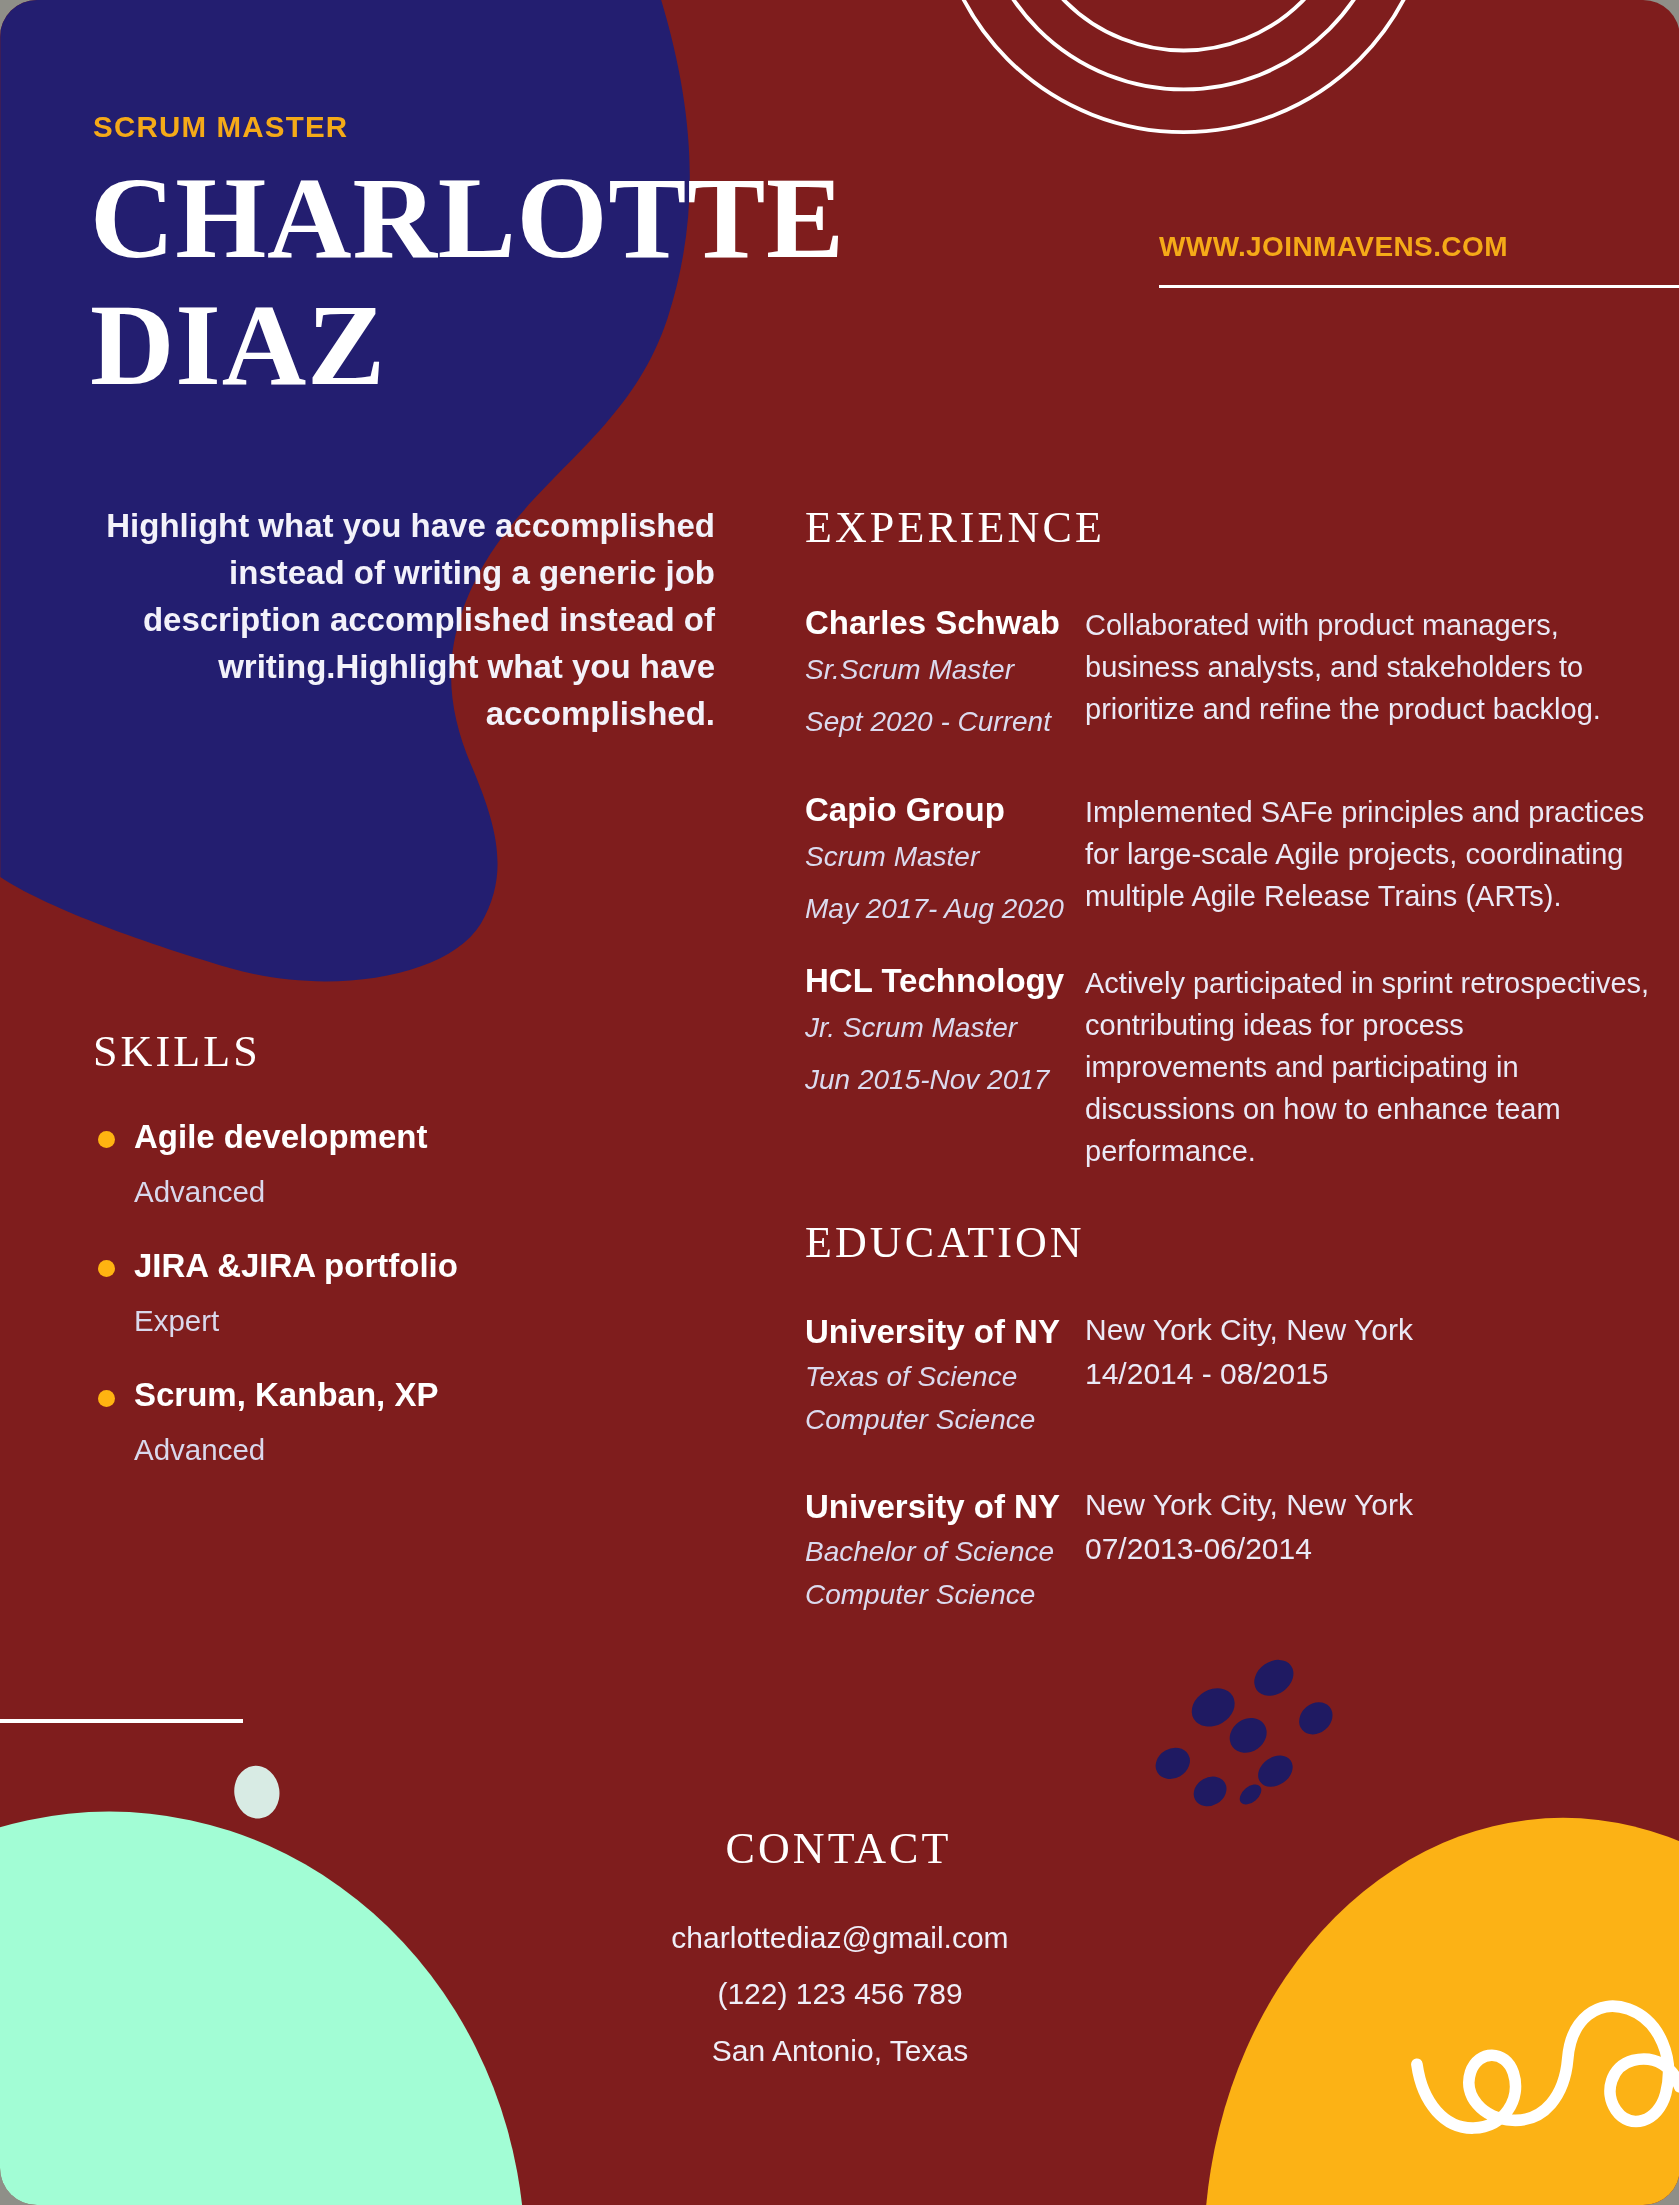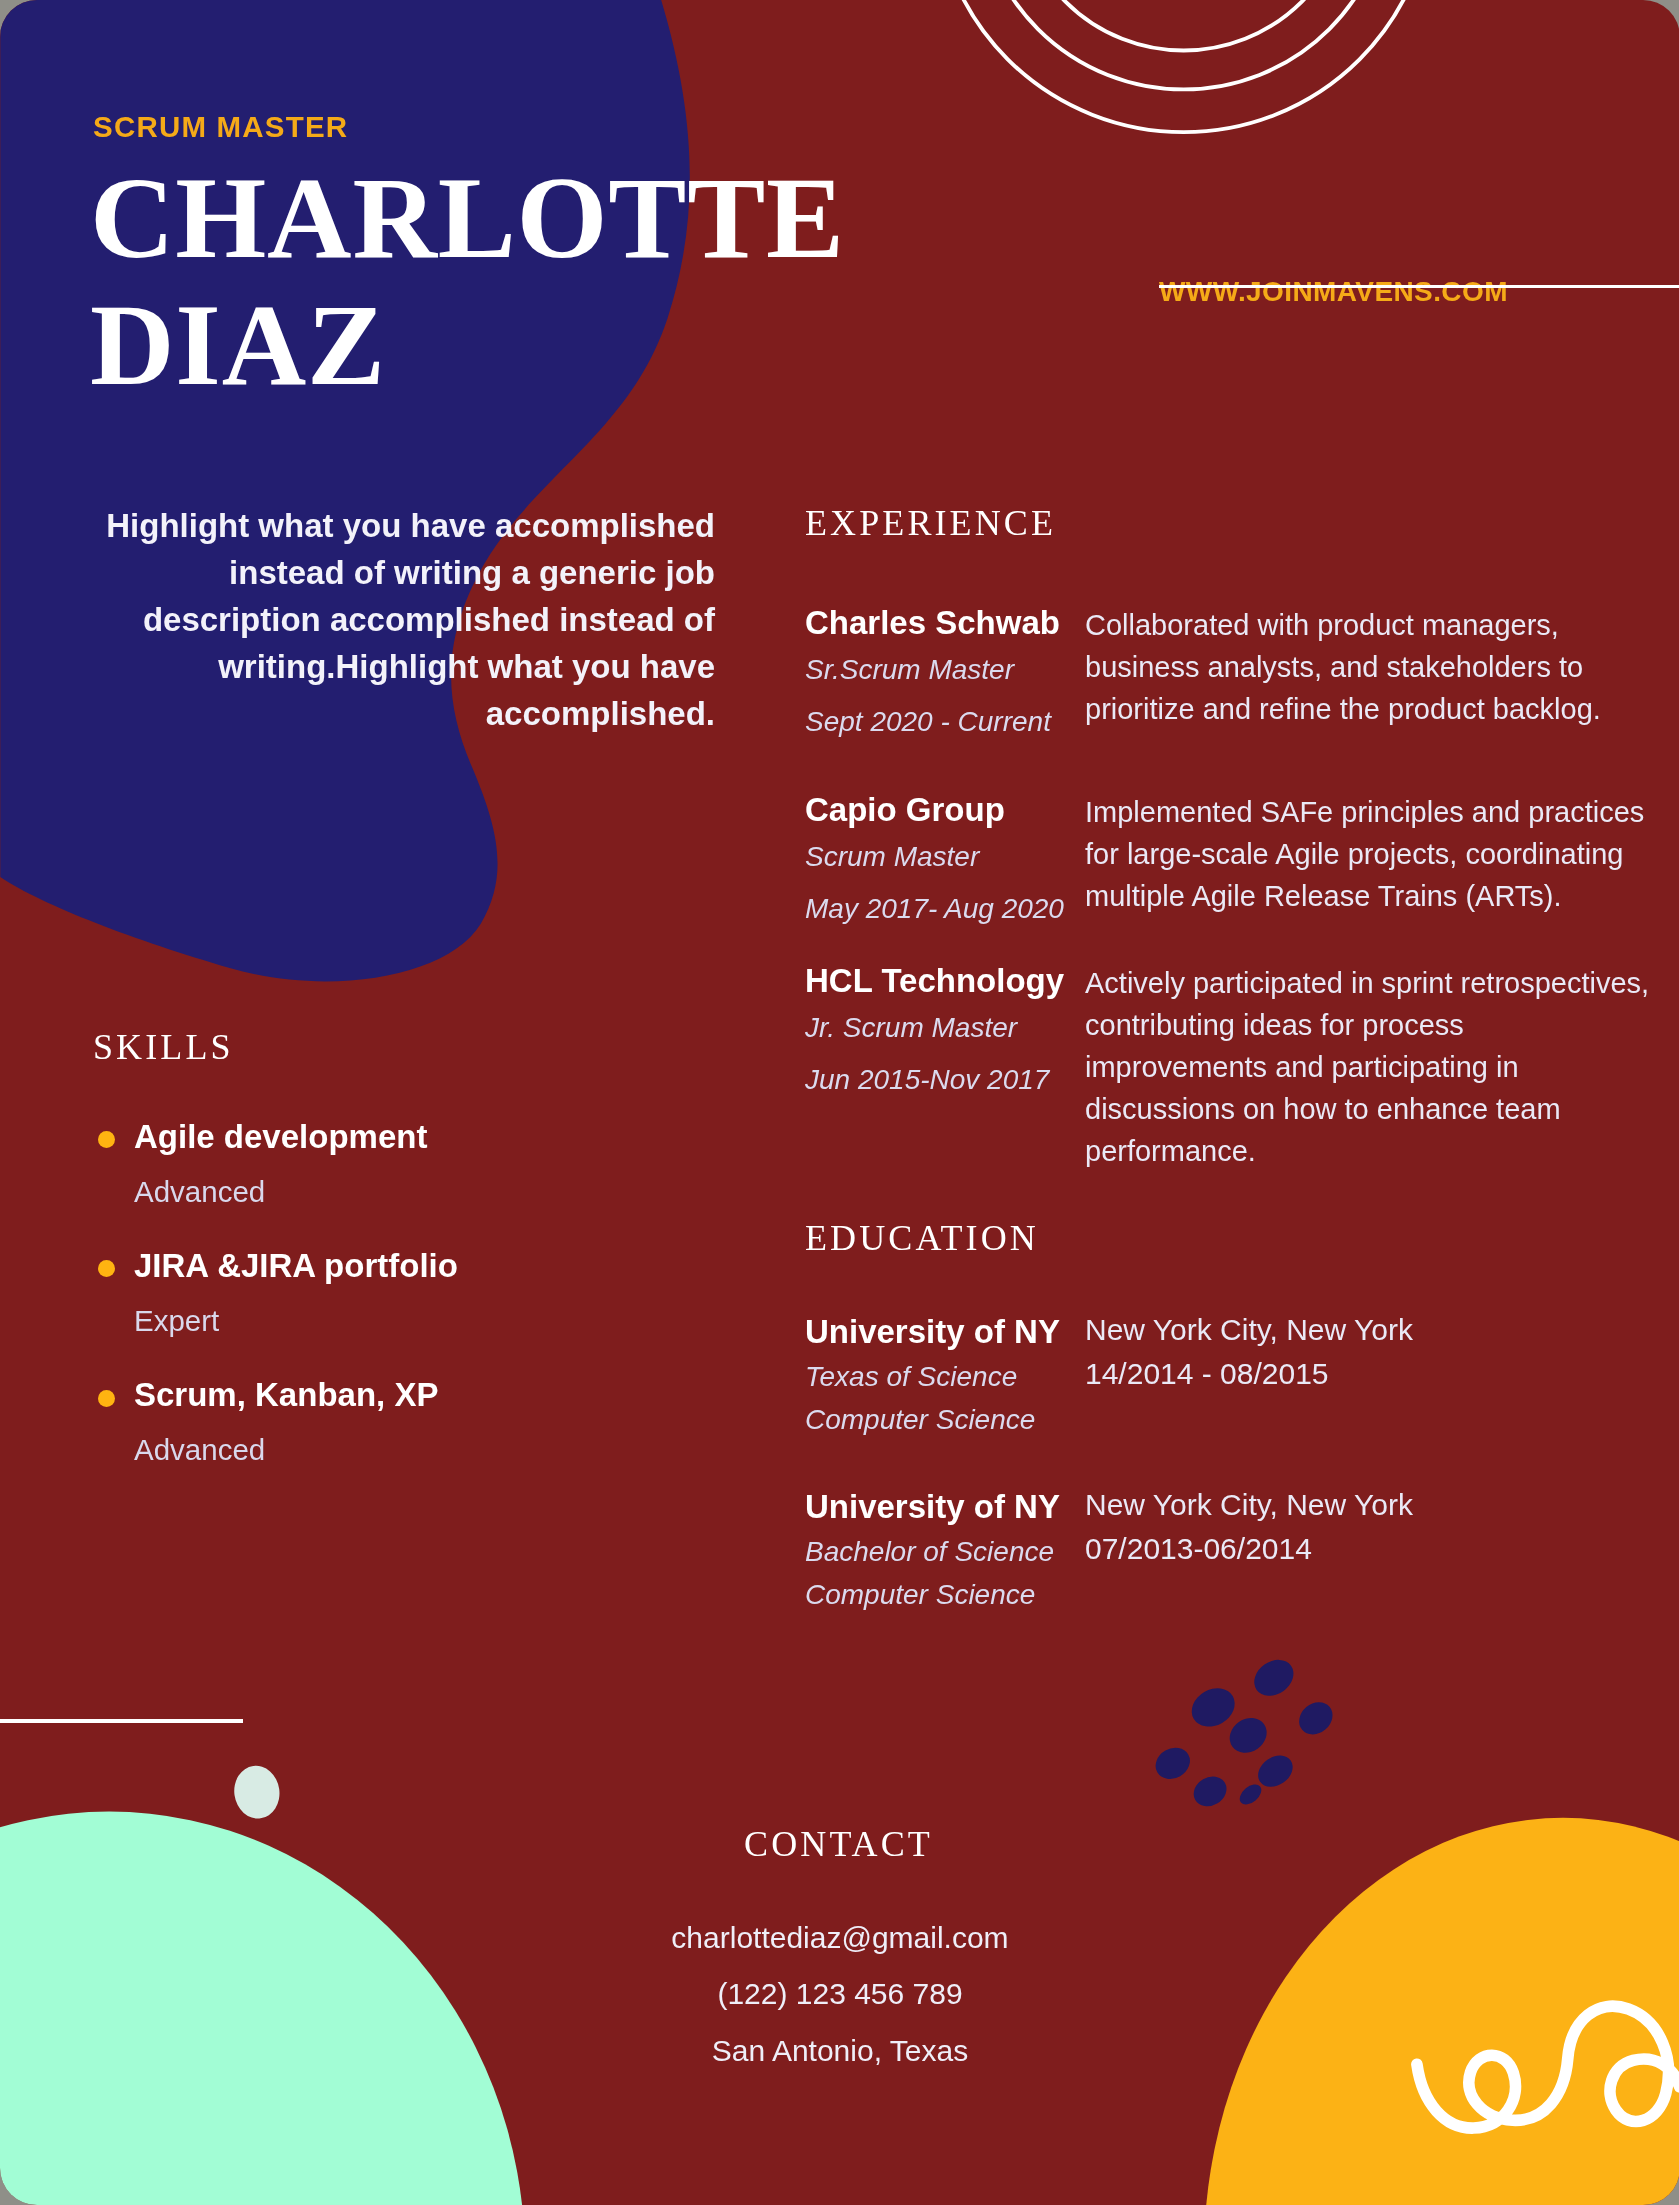--- a/index.html
+++ b/index.html
@@ -15,25 +15,25 @@
     background:#7f1d1d;
     border-radius:37px;
     overflow:hidden;
   }
   .abs{position:absolute;}
   .serif{font-family:"Liberation Serif",serif;}
   svg.bg{position:absolute;inset:0;width:1680px;height:2205px;}
 
   #role{left:93px;top:110px;font-size:29.5px;font-weight:700;letter-spacing:1.2px;color:#F5AA18;}
   #name{left:90px;top:154px;margin:0;font-weight:700;font-size:117px;line-height:127px;color:#FFFFFF;letter-spacing:0.8px;}
-  #website{left:1159px;top:231px;font-size:28px;font-weight:700;letter-spacing:0.4px;color:#F5AA18;margin-top:45px;}
+  #website{left:1159px;top:231px;font-size:28px;font-weight:700;letter-spacing:0.4px;color:#F5AA18;}
   #website-rule{left:1159px;top:285px;width:521px;height:3.1px;background:#FFFFFF;}
   #summary{left:93px;top:502px;width:622px;margin:0;font-size:33px;font-weight:700;line-height:47px;color:#F3F2FA;text-align:right;}
 
-  .section-h{margin:0;font-weight:400;font-size:36px;letter-spacing:3.1px;color:#FFFFFF;}
+  .section-h{margin:0;font-weight:400;font-size:44px;letter-spacing:3.1px;color:#FFFFFF;}
   #exp-h{left:805px;top:502px;}
   #skills-h{left:93px;top:1026px;}
   #edu-h{left:805px;top:1217px;}
   #contact-h{left:0;right:3px;top:1823px;text-align:center;}
 
   .company{left:805px;font-size:33px;font-weight:700;color:#FFFFFF;}
   .jobtitle,.jobdates{left:805px;font-size:28px;font-style:italic;color:#DBDAEE;}
   .desc{left:1085px;width:566px;font-size:29px;line-height:42px;color:#EAE9F6;}
 
   .bullet{left:98px;width:17px;height:17px;border-radius:50%;background:#FFB411;}

